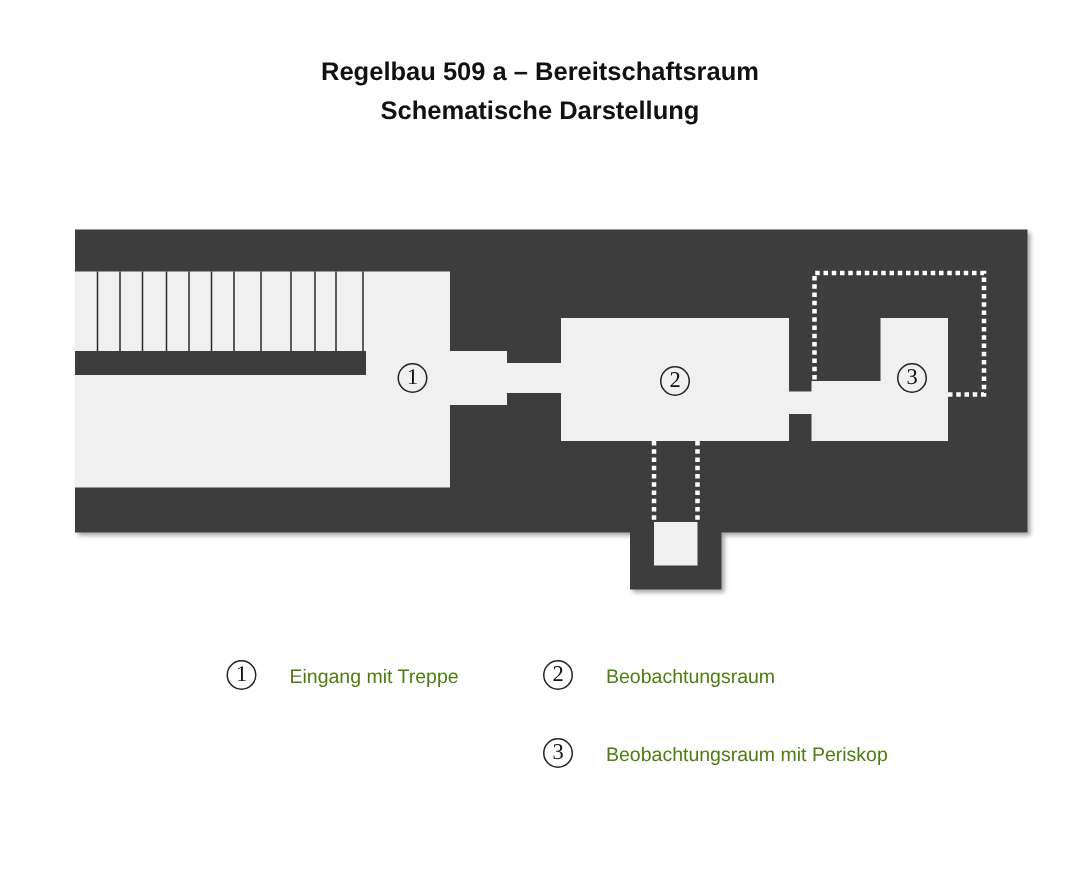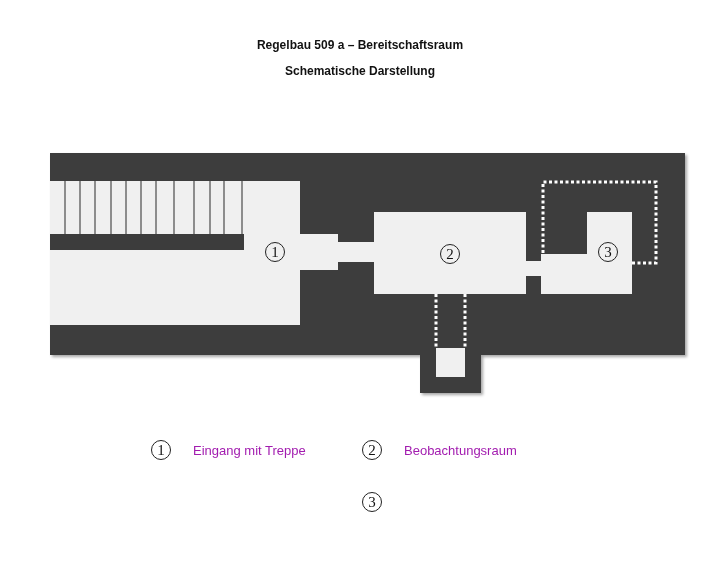--- a/index.html
+++ b/index.html
@@ -1,23 +1,23 @@
 <!DOCTYPE html>
 <html><head>
 <meta charset="utf-8">
 <style>
   html, body { margin:0; padding:0; background:#ffffff; }
   body { width:720px; height:581px; position:relative; overflow:hidden; font-family:"Liberation Sans", sans-serif; }
-  .title { position:absolute; left:0; width:720px; text-align:center; font-weight:bold; font-size:12px; color:#111; }
+  .title { position:absolute; left:0; width:720px; text-align:center; font-weight:bold; font-size:17px; color:#111; }
   #t1 { top:38px; }
   #t2 { top:64px; }
   svg.plan { position:absolute; left:0; top:0; }
   .legend-item { position:absolute; display:flex; align-items:center; }
   .legend-num { width:20px; height:20px; border:1px solid #222; border-radius:50%; display:flex; align-items:center; justify-content:center; font-family:"Liberation Serif", serif; font-size:15px; color:#111; box-sizing:border-box; }
-  .legend-text { margin-left:22px; font-size:13px; color:#a21caf; }
+  .legend-text { margin-left:22px; font-size:13px; color:#4d7c0f; }
   .plan-label { position:absolute; width:20px; height:20px; border:1px solid #222; border-radius:50%; display:flex; align-items:center; justify-content:center; font-family:"Liberation Serif", serif; font-size:15px; color:#111; box-sizing:border-box; }
 </style>
 </head>
 <body>
 
 <div class="title" id="t1">Regelbau 509 a – Bereitschaftsraum</div>
 <div class="title" id="t2">Schematische Darstellung</div>
 
 <svg class="plan" width="720" height="581">
   <defs>
@@ -72,13 +72,14 @@
 <div class="legend-item" style="left:151px; top:440px;">
   <div class="legend-num">1</div>
   <div class="legend-text">Eingang mit Treppe</div>
 </div>
 <div class="legend-item" style="left:362px; top:440px;">
   <div class="legend-num">2</div>
   <div class="legend-text">Beobachtungsraum</div>
 </div>
 <div class="legend-item" style="left:362px; top:492px;">
   <div class="legend-num">3</div>
+  <div class="legend-text">Beobachtungsraum mit Periskop</div>
 </div>
 
 </body></html>

